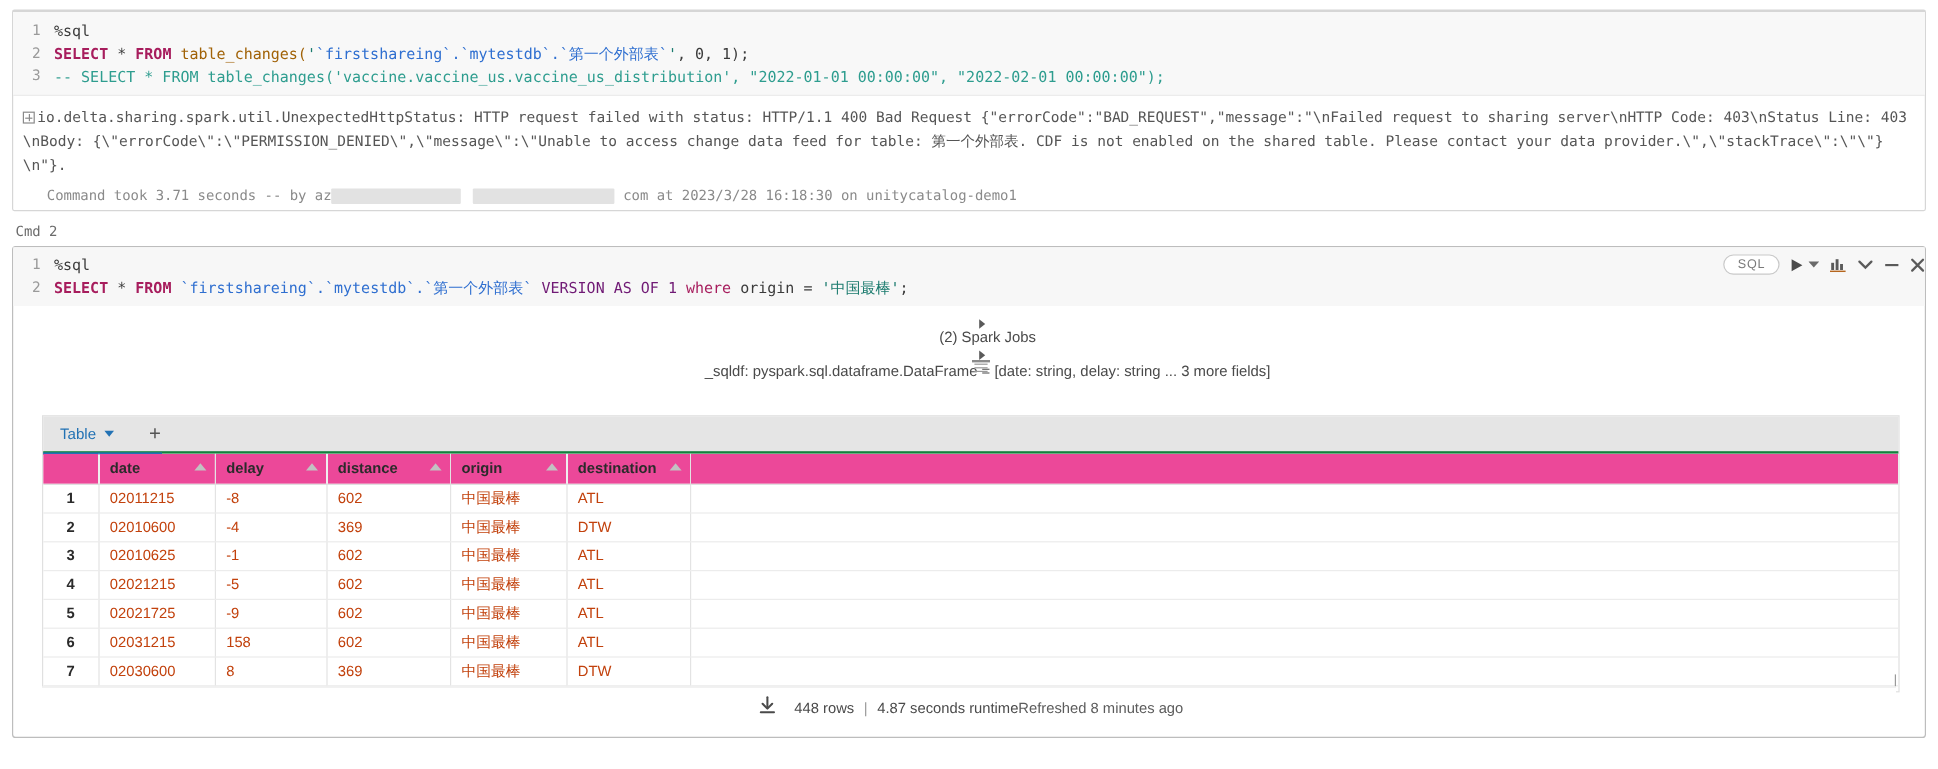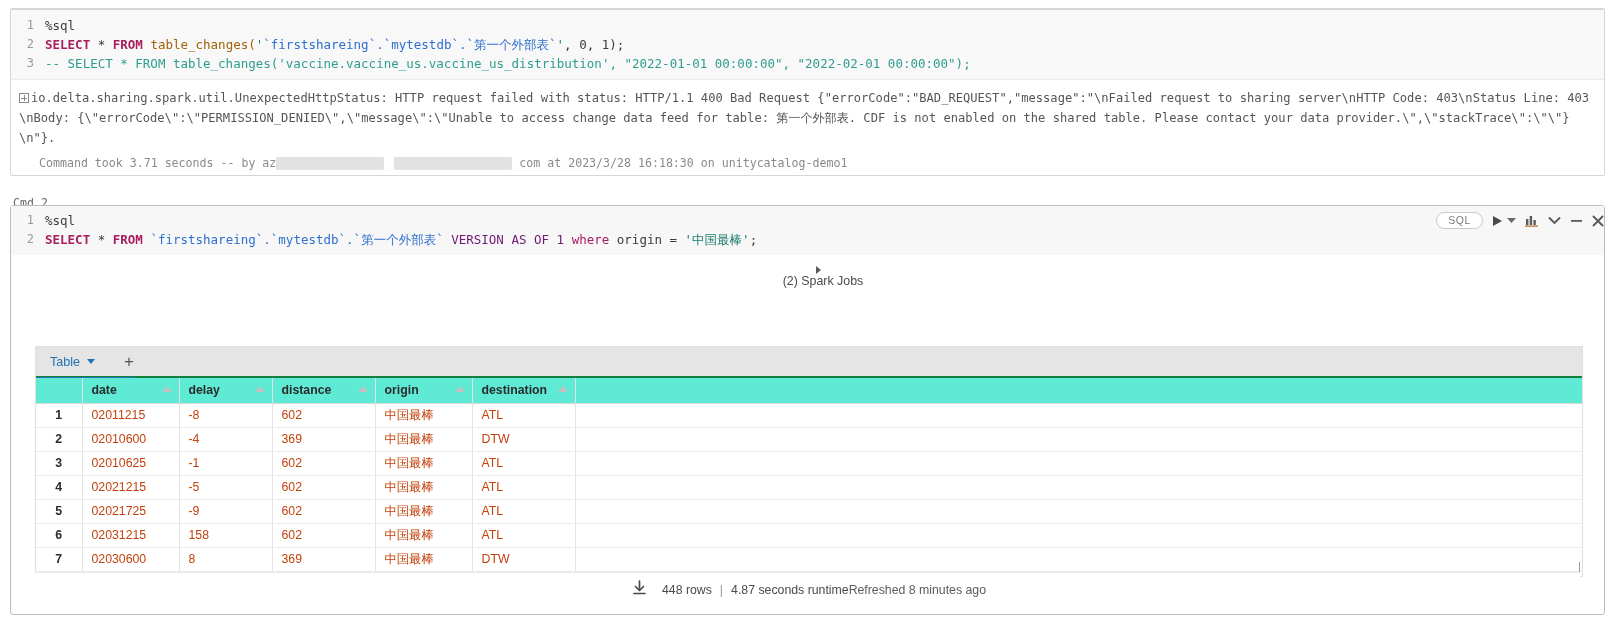--- a/index.html
+++ b/index.html
@@ -87,21 +87,21 @@
     color: transparent;
     border-radius: 1px;
     filter: blur(0.6px);
     vertical-align: middle;
   }
   .redact.r1 { width: 108px; height: 13px; }
   .redact.r2 { width: 118px; height: 13px; margin-left: 10px; }
 
   .cmdlabel {
     position: absolute;
-    left: 13px; top: 196px;
+    left: 13px; top: 186px;
     font-family: "DejaVu Sans Mono", "Liberation Mono", monospace;
     font-size: 11.6px;
     color: #6b6b6b;
   }
 
   
   .cell-toolbar {
     position: absolute;
     right: 0; top: 6px;
     display: flex; align-items: center; gap: 9px;
@@ -199,21 +199,21 @@
     font-size: 12.3px;
     text-align: left;
     padding: 0 9px;
     height: 24px;
     color: #c2410c;
     font-weight: normal;
     overflow: hidden;
     white-space: nowrap;
   }
   table.grid th {
-    background: #5eead4;
+    background: #ec4899;
     font-weight: bold;
     color: #2b2b2b;
     border-bottom: 1px solid #d8d8d8;
     height: 25px;
     position: relative;
   }
   table.grid th .sortarrow {
     position: absolute;
     right: 7px; top: 8px;
     width: 0; height: 0;
@@ -344,20 +344,25 @@
         <span class="gut">2</span>
         <span class="code"><span class="k">SELECT</span> <span class="op">*</span> <span class="k">FROM</span> <span class="sb">`firstshareing`</span><span class="sb">.</span><span class="sb">`mytestdb`</span><span class="sb">.</span><span class="sb">`第一个外部表`</span> <span class="kb">VERSION AS OF</span> <span class="kb">1</span> <span class="lowk">where</span> <span class="op">origin</span> <span class="op">=</span> <span class="s">'中国最棒'</span><span class="op">;</span></span>
       </div>
     </div>
 
     <div class="outrow first">
       <span class="caret"></span>
       <span class="outtext">(2) Spark Jobs</span>
     </div>
 
+    <div class="outrow second">
+      <span class="caret"></span>
+      <span class="df-icon"></span>
+      <span class="outtext">_sqldf: pyspark.sql.dataframe.DataFrame = [date: string, delay: string ... 3 more fields]</span>
+    </div>
 
     <div class="results">
       <div class="restabs">
         <span class="restab">
           <span>Table</span>
           <span class="tab-caret"></span>
         </span>
         <span class="plus-tab">+</span>
         <span class="tab-underline"></span>
       </div>

